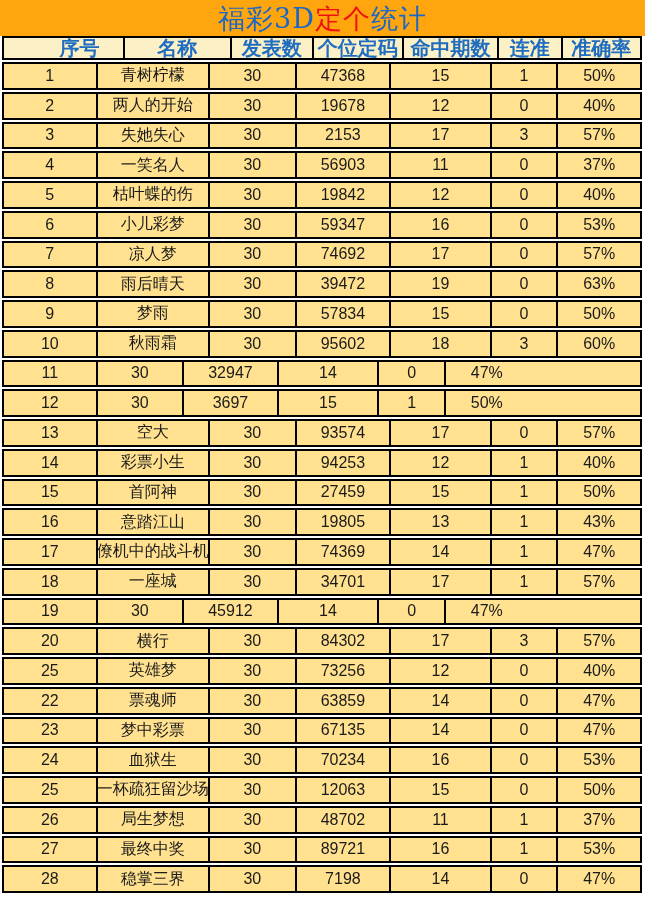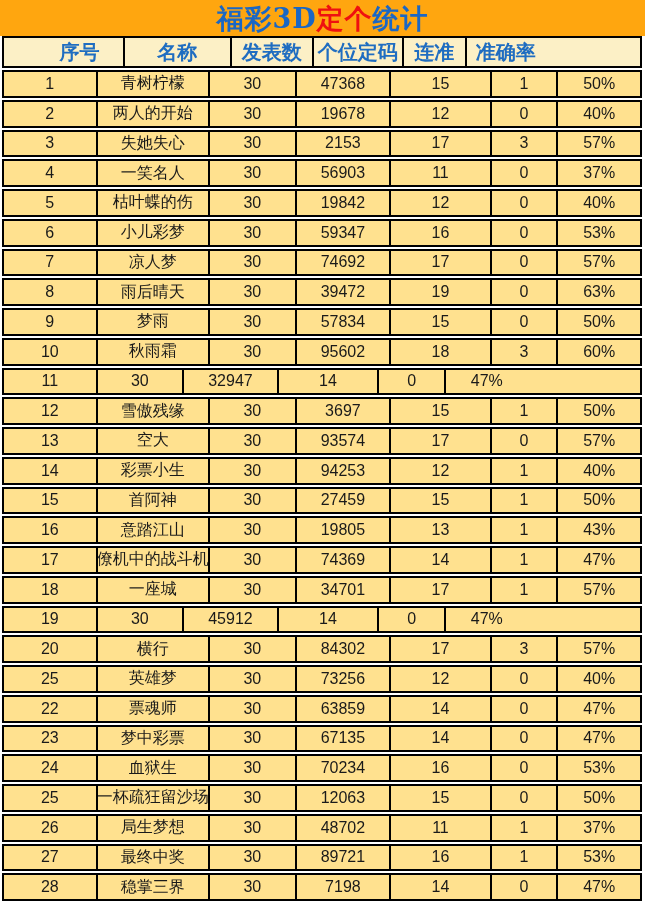--- a/index.html
+++ b/index.html
@@ -9,32 +9,32 @@
     font-family:"Liberation Sans","DejaVu Sans",sans-serif;
     overflow:hidden;
   }
   .title-bar{
     width:645px;height:36px;
     background:#FFA60F;
     display:flex;align-items:center;justify-content:center;
   }
   .title-text{
     font-family:"DejaVu Serif","Liberation Serif",serif;
-    font-weight:bold;font-size:27px;line-height:1;
+    font-weight:normal;font-size:27px;line-height:1;
     letter-spacing:1px;
   }
   .t-blue{color:#1A67C5;}
   .t-red{color:#EF1010;}
   .table-wrap{
     margin:0 3px 0 2px;
     width:640px;
   }
   .header-row{
     display:flex;
-    height:32px;
+    height:24px;
     box-sizing:border-box;
     border:2px solid #000;
     background:#FCF0C6;
     margin-bottom:2px;
     padding-left:32px;
   }
   .rows-container{
     display:flex;flex-direction:column;
     height:831px;
     gap:2px;
@@ -77,20 +77,21 @@
     <span class="t-blue">福彩3D</span><span class="t-red">定个</span><span class="t-blue">统计</span>
   </div>
 </div>
 
 <div class="table-wrap">
   <div class="header-row">
       <div class="cell h c0">序号</div>
       <div class="cell h c1">名称</div>
       <div class="cell h c2">发表数</div>
       <div class="cell h c3">个位定码</div>
+      <div class="cell h c4">命中期数</div>
       <div class="cell h c5">连准</div>
       <div class="cell h c6">准确率</div>
     </div>
   <div class="rows-container">
       <div class="row">
         <div class="cell c0">1</div>
         <div class="cell c1">青树柠檬</div>
         <div class="cell c2">30</div>
         <div class="cell c3">47368</div>
         <div class="cell c4">15</div>
@@ -181,21 +182,20 @@
       <div class="row">
         <div class="cell c0">11</div>
         <div class="cell c2">30</div>
         <div class="cell c3">32947</div>
         <div class="cell c4">14</div>
         <div class="cell c5">0</div>
         <div class="cell c6">47%</div>
       </div>
       <div class="row">
         <div class="cell c0">12</div>
-        <div class="cell c1">雪傲残缘</div>
         <div class="cell c2">30</div>
         <div class="cell c3">3697</div>
         <div class="cell c4">15</div>
         <div class="cell c5">1</div>
         <div class="cell c6">50%</div>
       </div>
       <div class="row">
         <div class="cell c0">13</div>
         <div class="cell c1">空大</div>
         <div class="cell c2">30</div>

